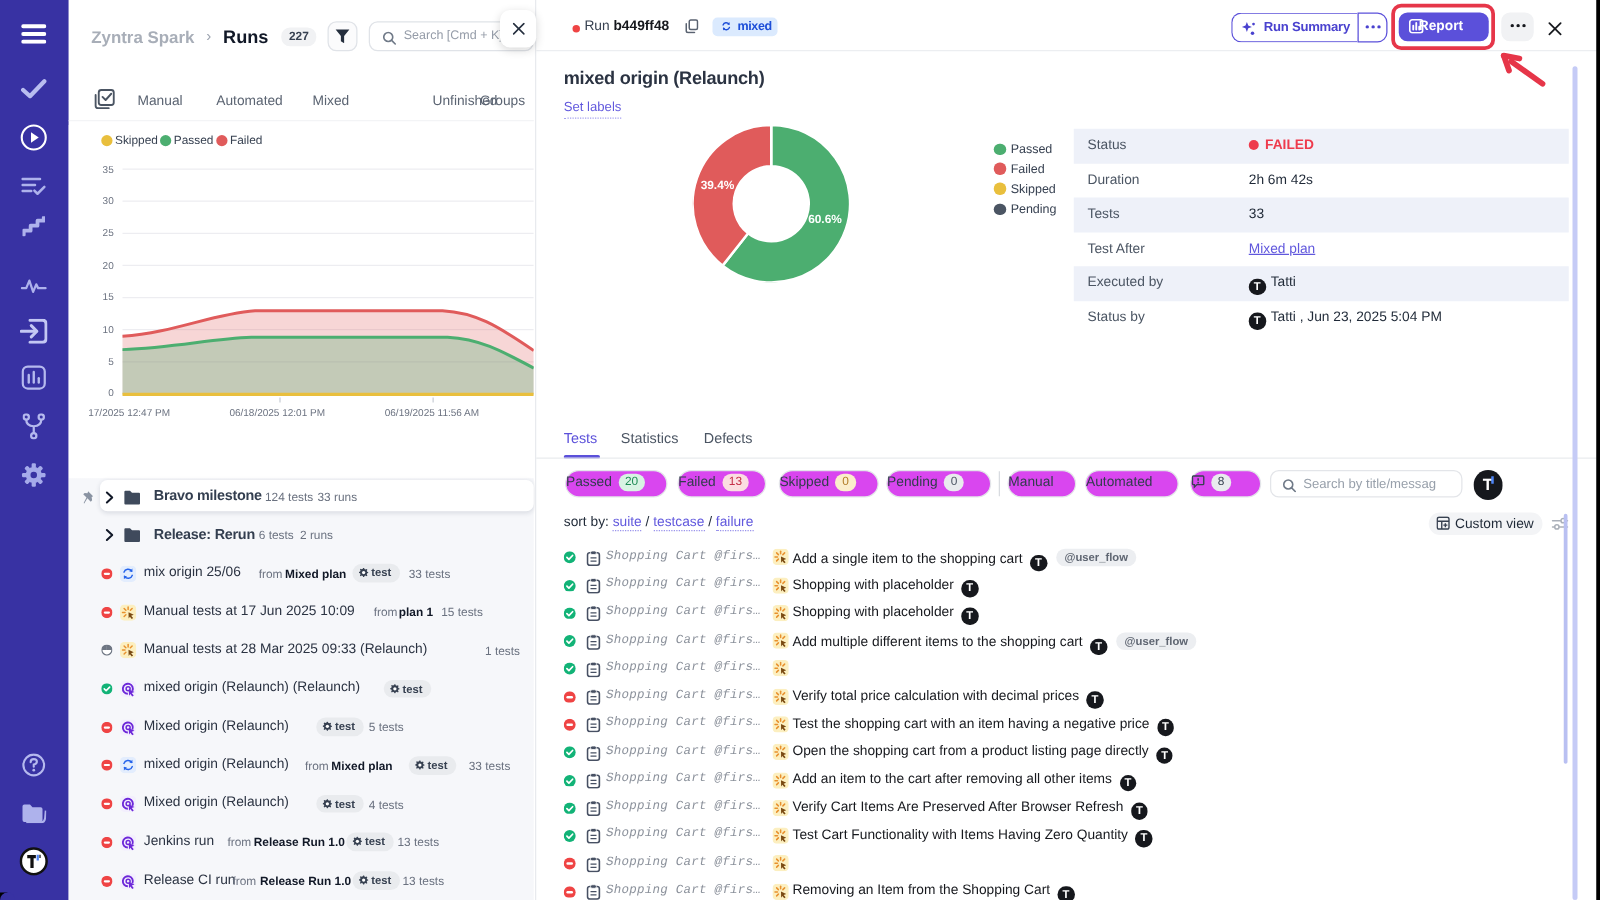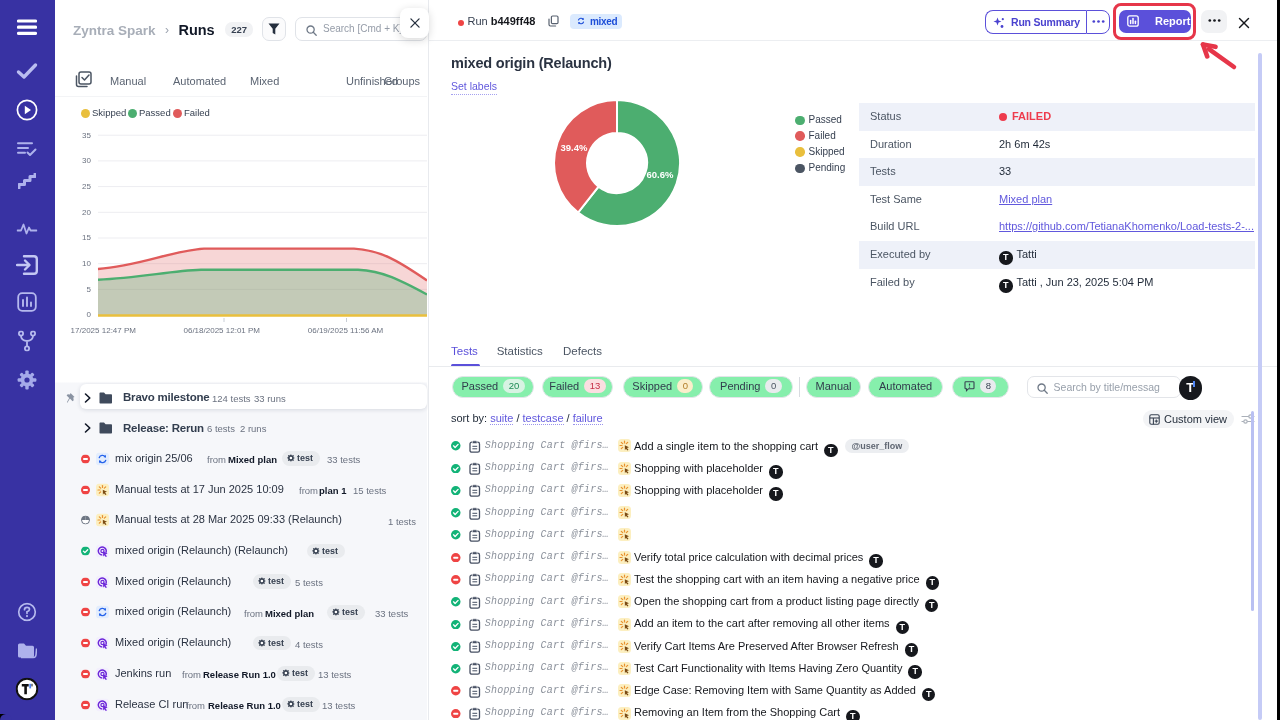--- a/index.html
+++ b/index.html
@@ -5,42 +5,42 @@
 * { margin:0; padding:0; box-sizing:border-box; }
 html,body { width:1280px; height:720px; overflow:hidden; font-family:"Liberation Sans",sans-serif; background:#fff; }
 body { position:relative; }
 svg { display:block; }
 .abs { position:absolute; }
 
 
 .mixchip { position:absolute; left:141px; top:13.5px; height:15.5px; background:#dbeafe; border-radius:4px; color:#1d4ed8; font-size:10px; font-weight:700; line-height:15px; padding:0 5px 0 20px; letter-spacing:-0.3px;}
 #btn-runsum { position:absolute; left:556px; top:9.5px; width:101px; height:24px; border:1px solid #5b50da; border-right:none; border-radius:8px 0 0 8px; background:#fff; color:#4a42cf; font-weight:700; font-size:10.5px; line-height:22px; text-align:left; padding-left:25px; letter-spacing:-0.2px;}
 #btn-runsum-dots { position:absolute; left:657px; top:9.5px; width:24px; height:24px; border:1px solid #5b50da; border-radius:0 8px 8px 0; background:#fff; }
-#btn-report { position:absolute; left:690px; top:10.3px; width:71.5px; height:22.5px; border-radius:7px; background:#5b50da; color:#fff; font-weight:700; font-size:11px; line-height:22px; text-align:right; }
+#btn-report { position:absolute; left:690px; top:10.3px; width:71.5px; height:22.5px; border-radius:7px; background:#5b50da; color:#fff; font-weight:700; font-size:11px; line-height:22px; text-align:left; padding-left:16px; }
 #redbox { position:absolute; left:684px; top:2.5px; width:83px; height:37px; border:3.5px solid #e63649; border-radius:8px; z-index:5;}
 #btn-dots2 { position:absolute; left:772px; top:10.3px; width:26px; height:22.5px; background:#f1f2f4; border-radius:7px; }
 .hdots { display:block; margin:9px auto 0; width:13px; height:3px; }
 #rp-title { position:absolute; left:22px; top:55px; font-size:14.5px; font-weight:700; color:#2b3342; letter-spacing:-0.2px;}
 #setlabels { position:absolute; left:22px; top:80px; font-size:10.5px; color:#6158dd; border-bottom:1px dotted #a5a1f0; padding-bottom:2px;}
 .dleg { position:absolute; left:366px; font-size:10px; color:#374151; white-space:nowrap;}
 .dleg .dot { width:9.5px; height:9.5px; margin-right:4px; vertical-align:-2px;}
 #itable { position:absolute; left:430px; top:103px; width:396px; }
 .irow { position:relative; width:100%; height:27.6px; font-size:11px; }
 .irow.shade { background:#eef1f9; }
 .ilab { position:absolute; left:11px; top:7px; color:#4b5563; }
 .ival { position:absolute; left:140px; top:7px; color:#1f2937; white-space:nowrap;}
 .link { color:#6158dd; text-decoration:underline; }
 .dlink { color:#6158dd; border-bottom:1px dotted #9a94ec; }
 #ttabs { position:absolute; left:0; top:340px; width:849px; height:31.5px; font-size:11.5px; }
 #ttabs span { position:absolute; top:5px; }
 .tdivider { position:absolute; left:0; top:366px; width:849px; height:1px; background:#e9ebee; }
 .tunderline { position:absolute; left:22px; top:363.8px; width:28.5px; height:3.2px; background:#5b50da; border-radius:2px; }
-.pill { position:absolute; top:376px; height:21.5px; background:#86efac; border:1px solid #e3e5e9; border-radius:11px; color:#313c4c; font-size:11px; text-align:center; line-height:19.5px; }
+.pill { position:absolute; top:376px; height:21.5px; background:#d946ef; border:1px solid #e3e5e9; border-radius:11px; color:#313c4c; font-size:11px; line-height:19.5px; }
 .pbadge { display:inline-block; border-radius:8px; font-size:9.5px; padding:1.5px 5.5px; position:relative; top:-1px; margin-left:5px; line-height:1.2;}
-#srch2 { position:absolute; left:586.6px; top:376px; width:154.5px; height:21.5px; border:1px solid #e3e5e9; border-radius:7px; color:#98a0ab; font-size:10.5px; line-height:20px; padding-left:26px; white-space:nowrap; overflow:hidden;margin-left:11px;}
+#srch2 { position:absolute; left:586.6px; top:376px; width:154.5px; height:21.5px; border:1px solid #e3e5e9; border-radius:7px; color:#98a0ab; font-size:10.5px; line-height:20px; padding-left:26px; white-space:nowrap; overflow:hidden;}
 .tavatar { position:absolute; border-radius:50%; background:#16181d; color:#fff; font-weight:700; text-align:center; }
 #sortrow { position:absolute; left:22px; top:412px; font-size:11px; color:#1f2937; }
 #customview { position:absolute; left:713.5px; top:409.7px; width:91px; height:18.3px; background:#f3f4f6; border-radius:9px; color:#1f2937; font-size:11px; text-align:center; line-height:18.3px; }
 .trow { position:absolute; left:0; width:820px; height:22.2px; }
 .suite { position:absolute; left:55.8px; top:4.5px; font-family:"Liberation Mono",monospace; font-size:10px; color:#8b919b; letter-spacing:0.2px;font-style:italic;}
 .ttitle { position:absolute; left:205px; top:4px; font-size:11px; color:#16181d; white-space:nowrap; }
 .uflow { display:inline-block; background:#eceef1; border-radius:8px; color:#5f6672; font-size:9px; font-weight:700; padding:2px 7px; vertical-align:1px; margin-left:7px;}
 .tav { display:inline-block; width:13.5px; height:13.5px; border-radius:50%; background:#16181d; color:#fff; font-size:9px; font-weight:700; text-align:center; line-height:13.5px; vertical-align:-2.5px; margin-left:6px; position:relative;}
 #scroll1 { position:absolute; left:1257.5px; top:53px; width:4px; height:667px; background:#c5cbf6; border-radius:2px; }
 #scroll2 { position:absolute; left:1251px; top:411px; width:3.2px; height:200px; background:#b9c0f2; border-radius:2px; }
@@ -532,33 +532,29 @@
       </div>
     <div class="irow">
         <span class="ilab">Duration</span>
         <span class="ival">2h 6m 42s</span>
       </div>
     <div class="irow shade">
         <span class="ilab">Tests</span>
         <span class="ival">33</span>
       </div>
     <div class="irow">
-        <span class="ilab">Test Same</span>
+        <span class="ilab">Test After</span>
         <span class="ival link" style="font-size:11px;">Mixed plan</span>
-      </div>
-    <div class="irow">
-        <span class="ilab">Build URL</span>
-        <span class="ival link" style="font-size:11px;">https://github.com/TetianaKhomenko/Load-tests-2-...</span>
       </div>
     <div class="irow shade">
         <span class="ilab">Executed by</span>
         <span class="ival"><span class="tav" style="margin-left:0;margin-right:4px;">T</span>Tatti</span>
       </div>
     <div class="irow">
-        <span class="ilab">Failed by</span>
+        <span class="ilab">Status by</span>
         <span class="ival"><span class="tav" style="margin-left:0;margin-right:4px;">T</span>Tatti , Jun 23, 2025 5:04 PM</span>
       </div>
   </div>
 
   <div id="ttabs">
     <span style="left:22px;color:#5b50da;">Tests</span>
     <span style="left:67.7px;color:#4b5563;">Statistics</span>
     <span style="left:134px;color:#4b5563;">Defects</span>
   </div>
   <div class="tunderline"></div>
@@ -643,20 +639,21 @@
       <svg class="abs" style="left:22px;top:6.2px;" width="9.5" height="9.5" viewBox="0 0 9 9">
           <use href="#i-green"></use>
         </svg>
       <svg class="abs" style="left:40px;top:4.5px;" width="11.5" height="13" viewBox="0 0 11.5 13">
           <use href="#i-clip"></use>
         </svg>
       <span class="suite">Shopping Cart @firs…</span>
       <svg class="abs" style="left:189px;top:4.2px;" width="13" height="13" viewBox="0 0 13 13">
           <use href="#i-spark"></use>
         </svg>
+      <span class="ttitle">Add multiple different items to the shopping cart<span class="tav">T</span><span class="uflow">@user_flow</span></span>
     </div>
     <div class="trow" style="top:524.3px;">
       <svg class="abs" style="left:22px;top:6.2px;" width="9.5" height="9.5" viewBox="0 0 9 9">
           <use href="#i-green"></use>
         </svg>
       <svg class="abs" style="left:40px;top:4.5px;" width="11.5" height="13" viewBox="0 0 11.5 13">
           <use href="#i-clip"></use>
         </svg>
       <span class="suite">Shopping Cart @firs…</span>
       <svg class="abs" style="left:189px;top:4.2px;" width="13" height="13" viewBox="0 0 13 13">
@@ -745,21 +742,20 @@
       <svg class="abs" style="left:22px;top:6.2px;" width="9.5" height="9.5" viewBox="0 0 9 9">
           <use href="#i-red"></use>
         </svg>
       <svg class="abs" style="left:40px;top:4.5px;" width="11.5" height="13" viewBox="0 0 11.5 13">
           <use href="#i-clip"></use>
         </svg>
       <span class="suite">Shopping Cart @firs…</span>
       <svg class="abs" style="left:189px;top:4.2px;" width="13" height="13" viewBox="0 0 13 13">
           <use href="#i-spark"></use>
         </svg>
-      <span class="ttitle">Edge Case: Removing Item with Same Quantity as Added<span class="tav">T</span></span>
     </div>
     <div class="trow" style="top:702.4px;">
       <svg class="abs" style="left:22px;top:6.2px;" width="9.5" height="9.5" viewBox="0 0 9 9">
           <use href="#i-red"></use>
         </svg>
       <svg class="abs" style="left:40px;top:4.5px;" width="11.5" height="13" viewBox="0 0 11.5 13">
           <use href="#i-clip"></use>
         </svg>
       <span class="suite">Shopping Cart @firs…</span>
       <svg class="abs" style="left:189px;top:4.2px;" width="13" height="13" viewBox="0 0 13 13">

